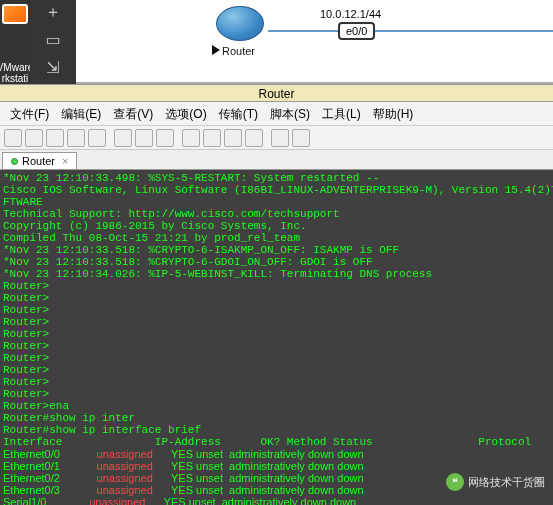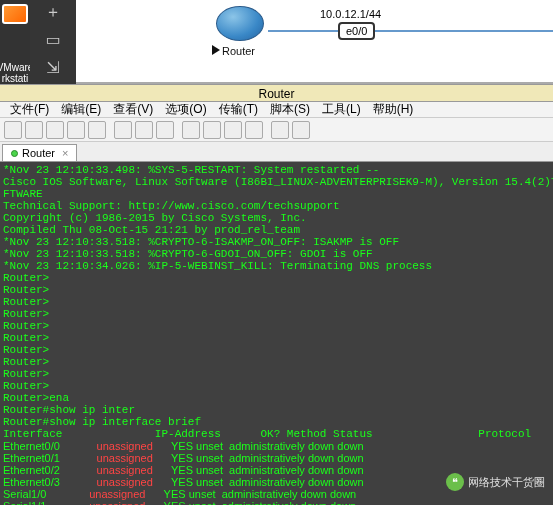--- a/index.html
+++ b/index.html
@@ -10,21 +10,21 @@
 .vmtxt{color:#fff;font-size:10px;margin-top:38px;text-align:center}
 .tool{position:absolute;left:30px;top:0;width:46px;height:84px;background:#353535;display:flex;flex-direction:column;align-items:center;padding-top:2px;gap:8px}
 .tbtn{width:20px;height:20px;color:#ccc;font-size:16px;text-align:center;line-height:20px;cursor:pointer}
 .router-icon{position:absolute;left:216px;top:6px;width:48px;height:35px;border-radius:50%;background:radial-gradient(ellipse at 35% 30%,#8cc5e8,#3a88c7 60%,#2563a0);border:1px solid #2a5a8a}
 .router-lbl{position:absolute;left:212px;top:44px;font-size:12px;color:#111}
 .play{display:inline-block;width:0;height:0;border-left:8px solid #111;border-top:5px solid transparent;border-bottom:5px solid transparent;margin-right:2px}
 .ip{position:absolute;left:320px;top:8px;font-size:11px}
 .e00{position:absolute;left:338px;top:22px;padding:1px 6px;border:2px solid #333;border-radius:4px;font-size:11px;background:#fff}
 .wire{position:absolute;left:268px;top:30px;width:285px;height:2px;background:#6699cc}
 .ttl{height:18px;background:#f0e8b8;border-top:1px solid #999;border-bottom:1px solid #999;text-align:center;line-height:18px;font-size:12px}
-.menu{height:16px;background:#f3f3f3;display:flex;padding:0 6px;gap:4px;align-items:center;border-bottom:1px solid #ccc}
+.menu{height:24px;background:#f3f3f3;display:flex;padding:0 6px;gap:4px;align-items:flex-end;border-bottom:1px solid #ccc}
 .menu span{padding:2px 4px;cursor:pointer;font-size:12px}
 .tb{height:24px;background:#f3f3f3;display:flex;align-items:center;padding:0 4px;gap:3px;border-bottom:1px solid #ccc}
 .tb div{width:18px;height:18px;border:1px solid #aaa;background:#eee;border-radius:2px}
 .sep{width:2px!important;border:none!important;background:transparent!important}
 .tabs{height:20px;background:#eee;display:flex;align-items:flex-end;border-bottom:1px solid #999;padding-left:2px}
 .tab{padding:2px 8px;font-size:11px;border:1px solid #999;border-bottom:none;background:#fff;margin-right:2px;display:flex;align-items:center;gap:4px}
 .tab.inact{background:#e5e5e5;color:#888}
 .led{width:7px;height:7px;border-radius:50%;background:#4bd54b;border:1px solid #2a8a2a}
 .x{color:#888;margin-left:3px;cursor:pointer}
 .term{background:#404040;height:389px;padding:2px 3px;font-family:"Courier New",monospace;font-size:11px;line-height:12px;color:#1aff1a;white-space:pre;overflow:hidden}

